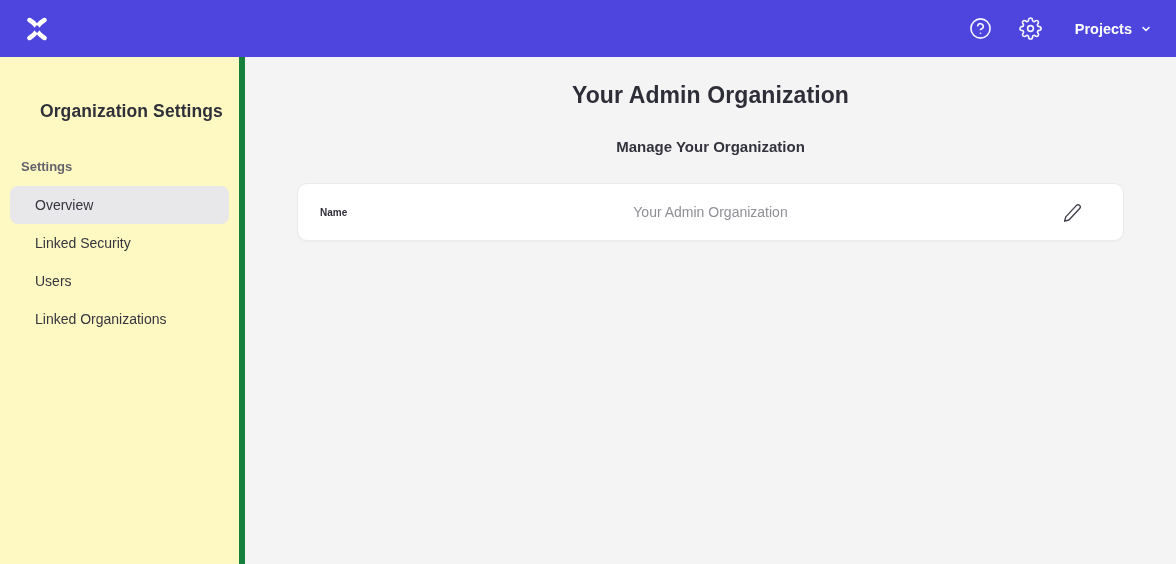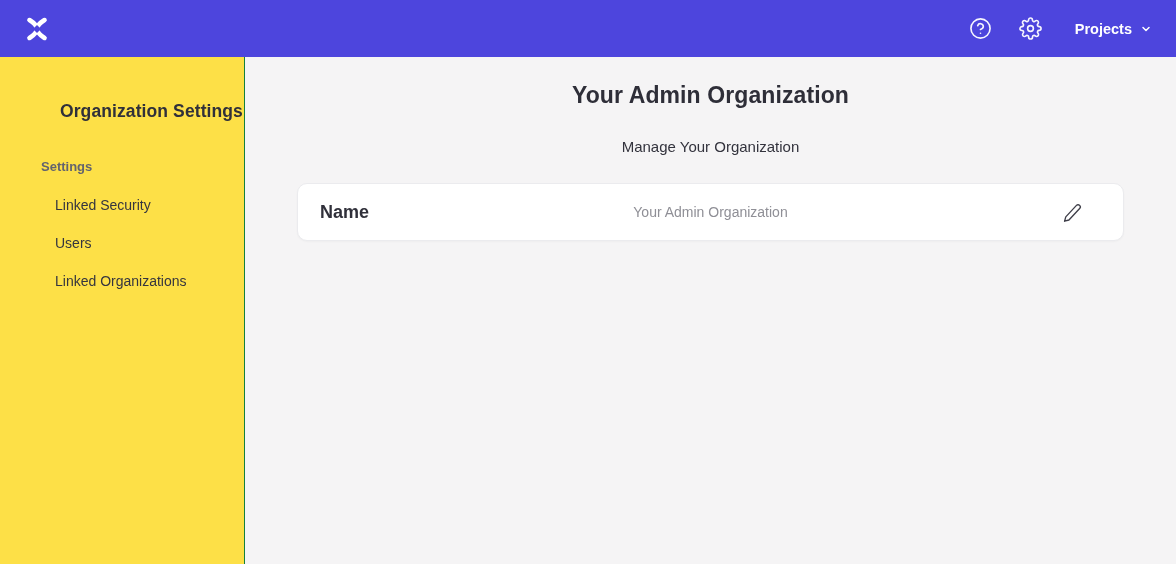--- a/index.html
+++ b/index.html
@@ -48,23 +48,22 @@
     margin-left: 6px;
   }
 
   
   .layout { flex: 1 1 auto; display: flex; min-height: 0; }
 
   
   .sidebar {
     width: 245px;
     flex: 0 0 245px;
-    background: #fde047;
-    border-right: 1px solid #15803d;
-    padding-left: 20px;
+    background: #fef9c3;
+    border-right: 6px solid #15803d;
   }
   .sidebar-title {
     font-size: 17.5px;
     font-weight: 700;
     color: #30303a;
     letter-spacing: 0.1px;
     margin: 42px 0 0 40px;
     line-height: 24px;
   }
   .section-label {
@@ -99,39 +98,39 @@
   }
   .page-title {
     font-size: 23px;
     font-weight: 700;
     color: #2e2e38;
     line-height: 32px;
     letter-spacing: 0.1px;
   }
   .section-title {
     font-size: 15px;
-    font-weight: 400;
+    font-weight: 700;
     color: #33333d;
     margin-top: 26px;
     line-height: 20px;
   }
   .card {
     margin-top: 26px;
     height: 58px;
     background: #ffffff;
     border: 1px solid #ebebee;
     border-radius: 10px;
     box-shadow: 0 1px 2px rgba(20,20,40,0.03);
     display: flex;
     align-items: center;
     position: relative;
     padding: 0 40px 0 22px;
   }
   .card-label {
-    font-size: 18px;
+    font-size: 10px;
     font-weight: 700;
     color: #30303a;
   }
   .card-value {
     position: absolute;
     left: 50%;
     transform: translateX(-50%);
     font-size: 14px;
     color: #8f8f96;
     white-space: nowrap;
@@ -190,20 +189,21 @@
       </button>
     </div>
   </header>
 
   <div class="layout">
 
     <aside class="sidebar">
       <h1 class="sidebar-title">Organization Settings</h1>
       <div class="section-label">Settings</div>
       <nav class="menu">
+        <div class="menu-item selected">Overview</div>
         <div class="menu-item">Linked Security</div>
         <div class="menu-item">Users</div>
         <div class="menu-item">Linked Organizations</div>
       </nav>
     </aside>
 
     <main class="content">
       <h2 class="page-title">Your Admin Organization</h2>
       <h3 class="section-title">Manage Your Organization</h3>
 

